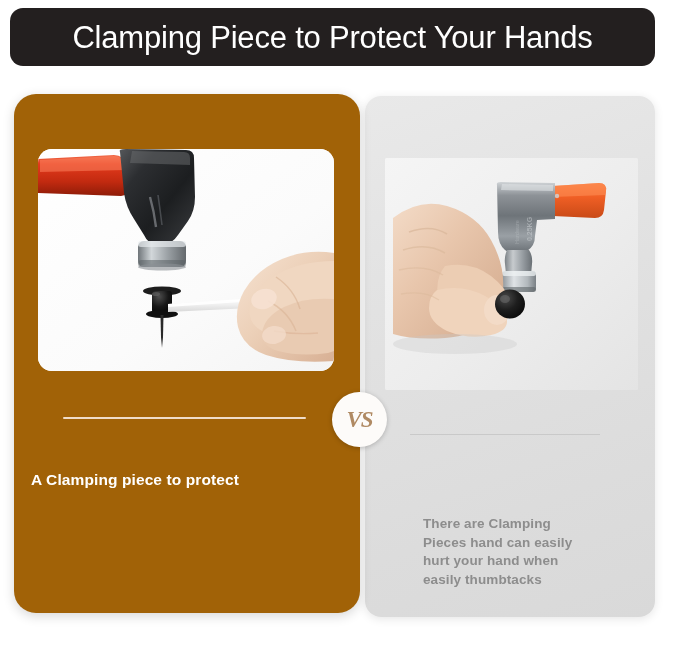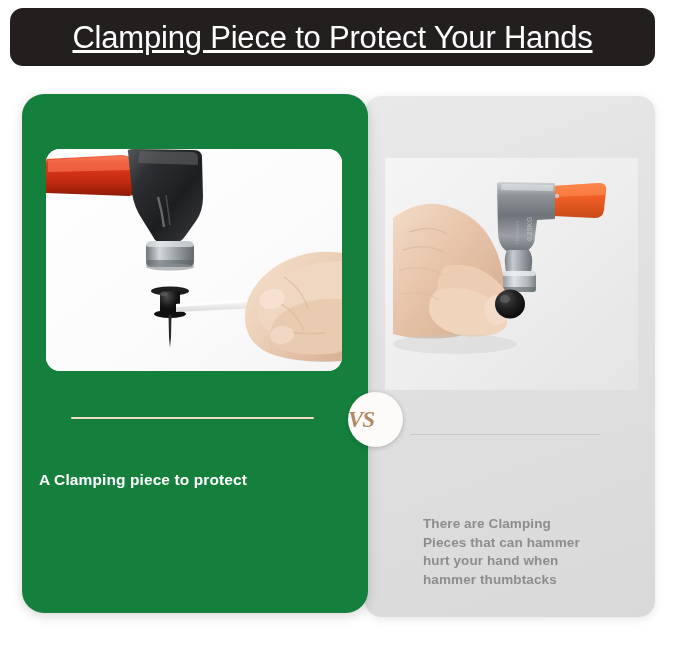--- a/index.html
+++ b/index.html
@@ -29,21 +29,20 @@
     justify-content: center;
   }
   #title-text {
     color: #ffffff;
     font-size: 31px;
     font-weight: 400;
     letter-spacing: -0.2px;
     line-height: 1;
     white-space: nowrap;
     font-family: "Liberation Sans", sans-serif;
-    text-decoration: underline;
   }
 
   
   #compare-area {
     position: absolute;
     left: 0;
     top: 80px;
     width: 679px;
     height: 572px;
   }
@@ -90,24 +89,23 @@
     margin-top: 47px;
   }
 
   
   #pro-panel {
     position: absolute;
     left: 14px;
     top: 14px;
     width: 346px;
     height: 519px;
-    background: #15803d;
+    background: #a16207;
     border-radius: 22px;
     box-shadow: 0 3px 12px rgba(0,0,0,0.16);
-    margin-left: 8px;
   }
   #pro-photo {
     position: absolute;
     left: 24px;
     top: 55px;
     width: 296px;
     height: 222px;
     background: #fcfcfc;
     border-radius: 14px;
     overflow: hidden;
@@ -129,29 +127,30 @@
     color: #ffffff;
     font-size: 15.5px;
     font-weight: bold;
     line-height: 31px;
     letter-spacing: 0.1px;
   }
 
   
   #vs-badge {
     position: absolute;
-    left: 348px;
+    left: 332px;
     top: 312px;
     width: 55px;
     height: 55px;
     border-radius: 50%;
     background: #fdfbf9;
     box-shadow: 0 1px 5px rgba(0,0,0,0.22);
     display: flex;
     align-items: center;
+    justify-content: center;
     z-index: 9;
   }
   #vs-label {
     color: #b08a63;
     font-size: 23px;
     font-weight: bold;
     font-style: italic;
     font-family: "Liberation Serif", serif;
     letter-spacing: -1px;
     line-height: 1;
@@ -255,23 +254,23 @@
         <ellipse cx="120" cy="141" rx="5" ry="4" fill="#6d6d6d" opacity="0.55"></ellipse>
 
         <ellipse cx="70" cy="186" rx="62" ry="10" fill="#c9c9c9" opacity="0.35"></ellipse>
       </svg>
     </div>
 
     <div id="con-divider"></div>
 
     <div id="con-text">
       <div>There are Clamping</div>
-      <div>Pieces that can hammer</div>
+      <div>Pieces hand can easily</div>
       <div>hurt your hand when</div>
-      <div>hammer thumbtacks</div>
+      <div>easily thumbtacks</div>
     </div>
   </div>
 
   <div id="pro-panel">
 
     <div id="pro-photo">
       <svg class="photo-svg" viewBox="0 0 296 222" preserveAspectRatio="xMidYMid slice">
         <defs>
           <linearGradient id="proBg" x1="0" y1="0" x2="1" y2="1">
             <stop offset="0" stop-color="#ffffff"></stop>

